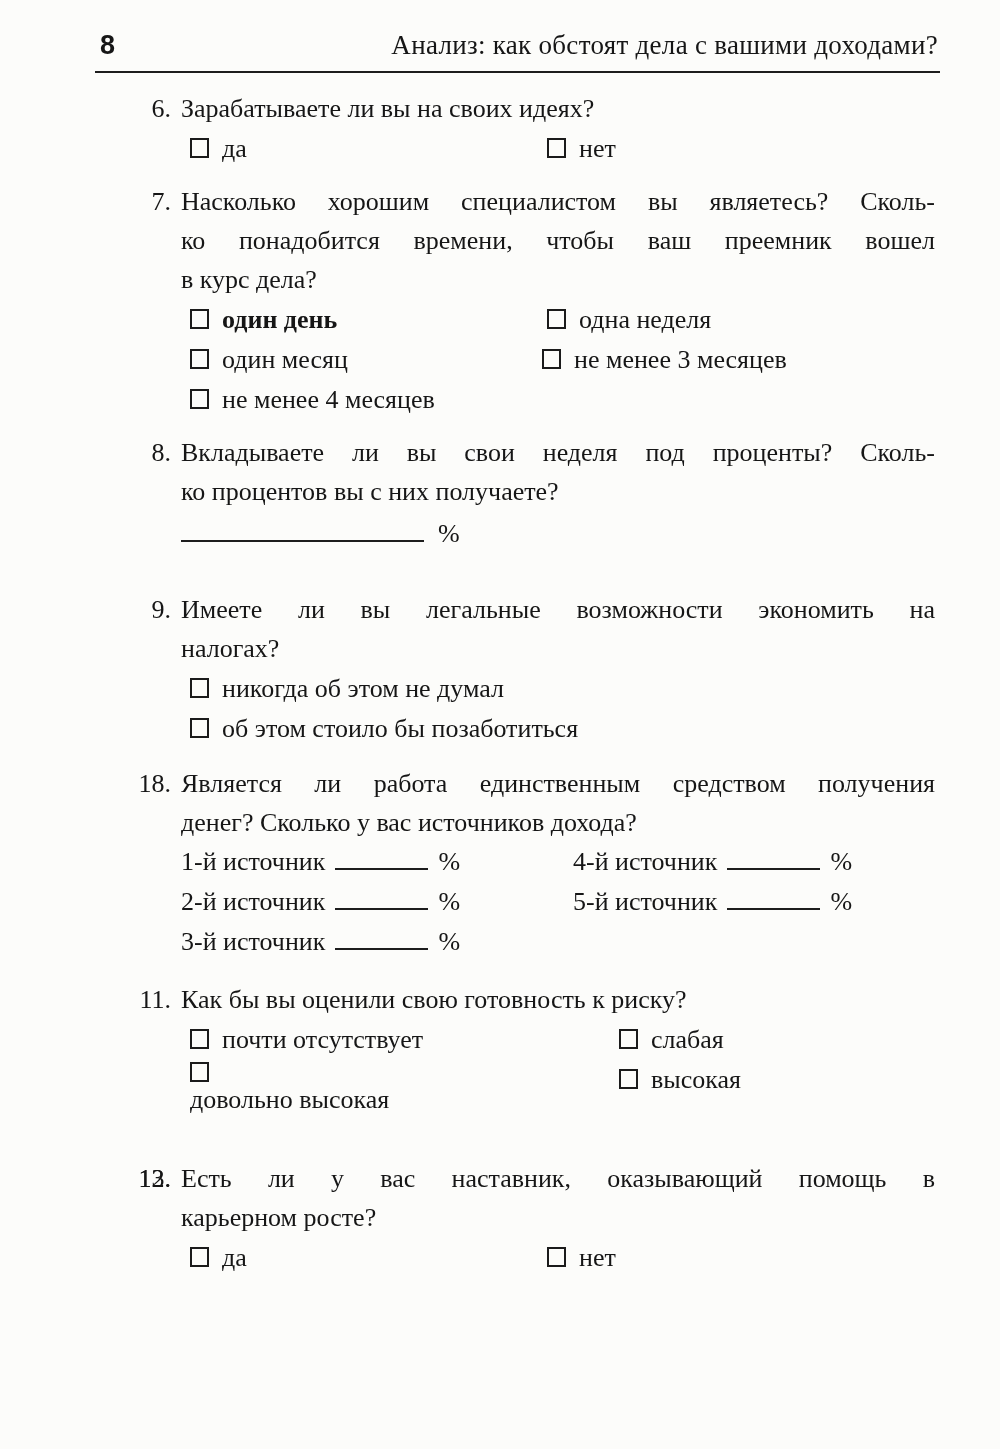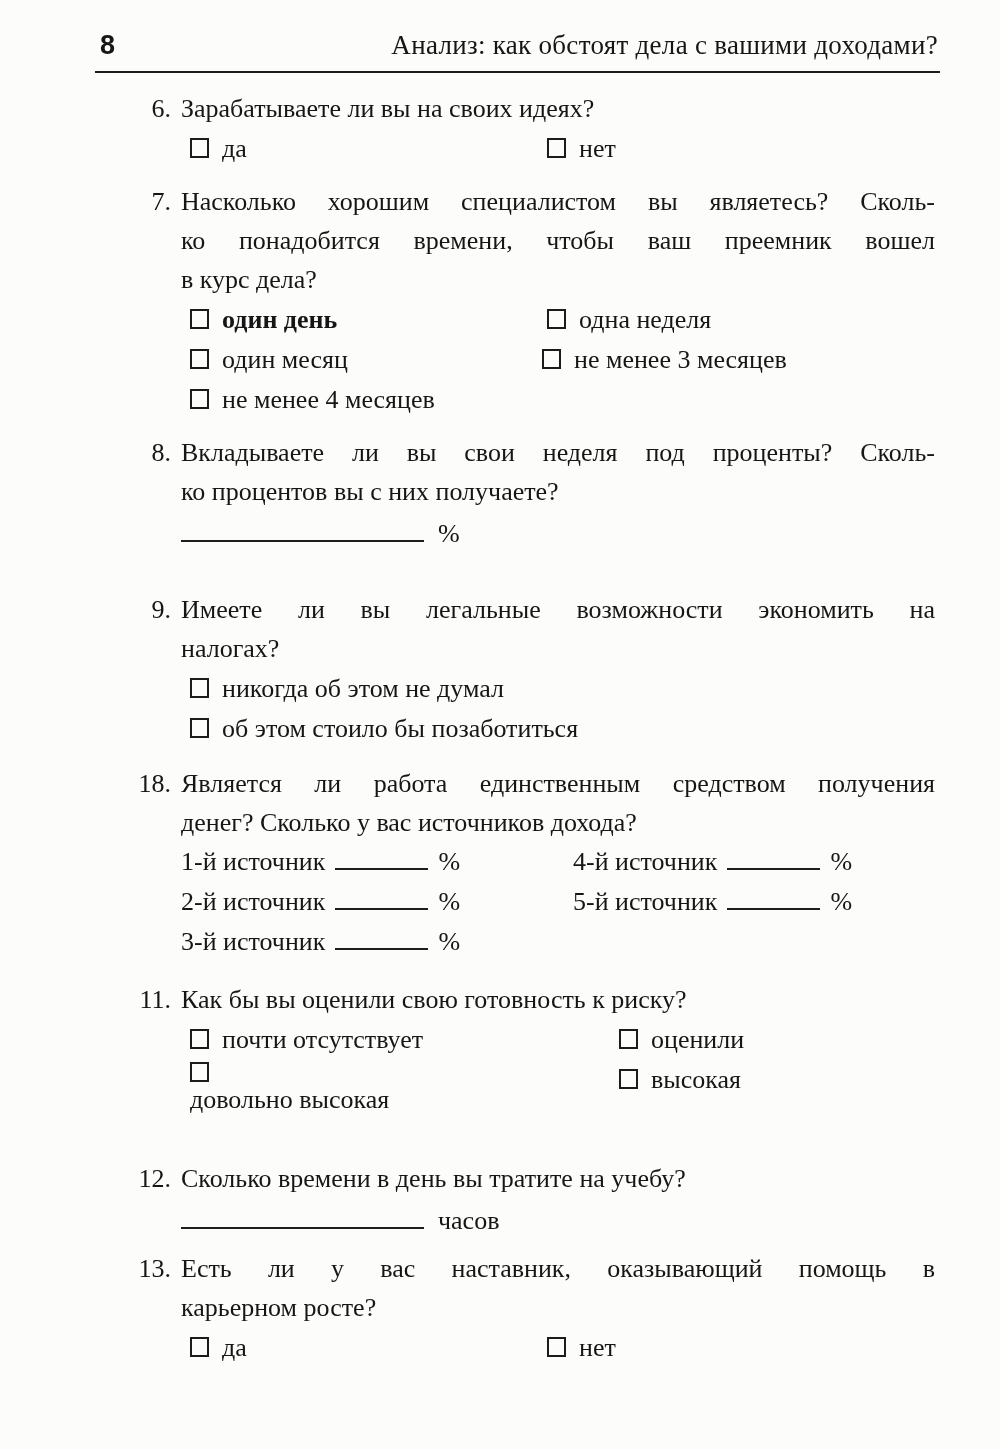--- a/index.html
+++ b/index.html
@@ -201,41 +201,37 @@
         <div class="qnum" data-name="question-number">11.</div>
         <div class="qbody" data-name="question-body">
           <div class="qline" data-name="question-text-line">Как бы вы оценили свою готовность к риску?</div>
           <div class="opt-row" data-name="options-row">
             <div class="opt-cell" data-name="option" style="width: 420px; text-align: right;">
               <span class="cbox" data-name="checkbox-icon"></span>
               <span class="opt-label" data-name="option-label">почти отсутствует</span>
             </div>
             <div class="opt-cell" data-name="option">
               <span class="cbox" data-name="checkbox-icon"></span>
-              <span class="opt-label" data-name="option-label">оценили</span>
+              <span class="opt-label" data-name="option-label">слабая</span>
             </div>
           </div>
           <div class="opt-row" data-name="options-row">
             <div class="opt-cell" data-name="option" style="width: 420px; flex-direction: column;">
               <span class="cbox" data-name="checkbox-icon"></span>
               <span class="opt-label" data-name="option-label">довольно высокая</span>
             </div>
             <div class="opt-cell" data-name="option">
               <span class="cbox" data-name="checkbox-icon"></span>
               <span class="opt-label" data-name="option-label">высокая</span>
             </div>
           </div>
         </div>
       </div>
       <div class="question" data-name="question-12">
         <div class="qnum" data-name="question-number">12.</div>
-        <div class="qbody" data-name="question-body">
-          <div class="qline" data-name="question-text-line">Сколько времени в день вы тратите на учебу?</div>
-          <div class="blank-row" data-name="fill-in-row"><span class="blank big" data-name="blank-line"></span><span class="suffix" data-name="blank-suffix">часов</span></div>
-        </div>
       </div>
       <div class="question" data-name="question-13">
         <div class="qnum" data-name="question-number">13.</div>
         <div class="qbody" data-name="question-body">
           <div class="qline just" data-name="question-text-line">Есть ли у вас наставник, оказывающий помощь в</div>
           <div class="qline" data-name="question-text-line">карьерном росте?</div>
           <div class="opt-row" data-name="options-row">
             <div class="opt-cell" data-name="option" style="width: 348px;">
               <span class="cbox" data-name="checkbox-icon"></span>
               <span class="opt-label" data-name="option-label">да</span>

